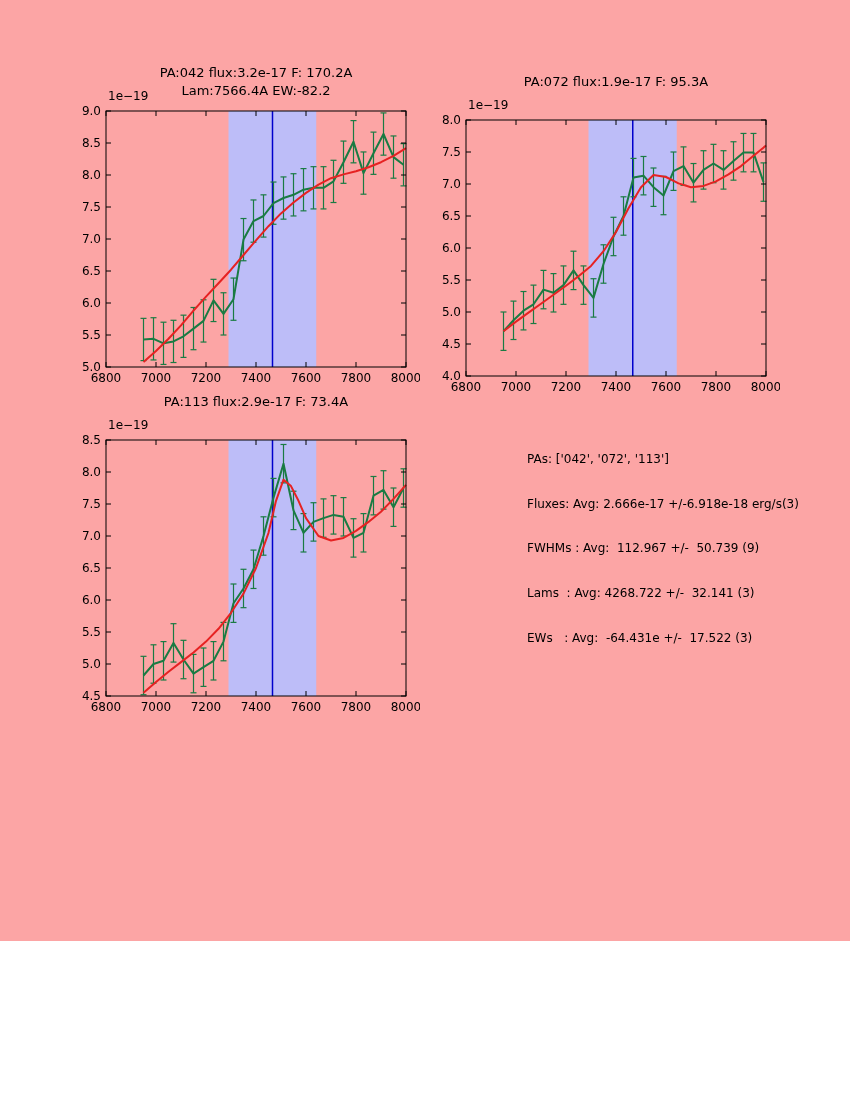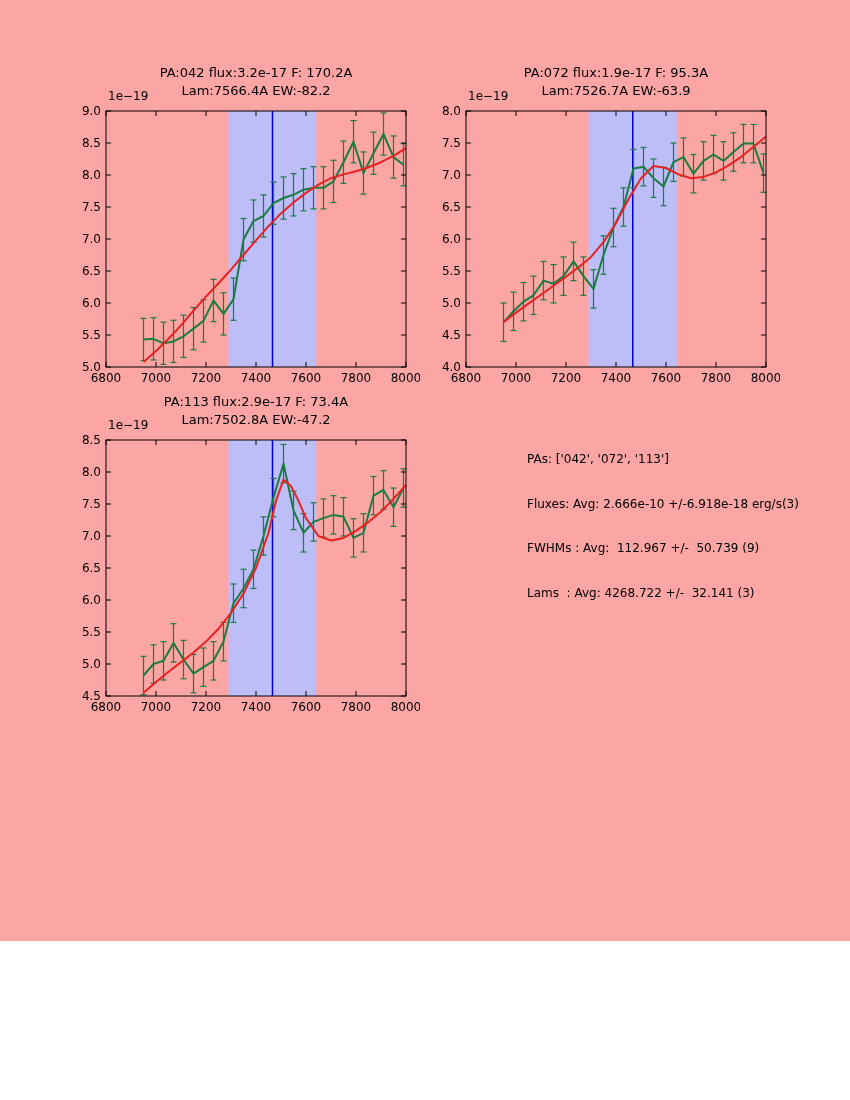--- a/index.html
+++ b/index.html
@@ -1,20 +1,20 @@
 <!DOCTYPE html>
 <html><head>
 <meta charset="utf-8">
 <style>
   html,body{margin:0;padding:0;background:#ffffff;}
   body{font-family:"DejaVu Sans", sans-serif;color:#000;}
   .page{position:relative;width:850px;height:941px;background:#fca5a5;overflow:hidden;}
   .chart{position:absolute;width:374px;height:340px;}
   .chart-0{left:46px;top:63px;}
-  .chart-1{left:406px;top:63px;padding-left:32px;}
+  .chart-1{left:406px;top:72px;padding-left:32px;}
   .chart-2{left:46px;top:392px;}
   .titles{position:absolute;left:60px;top:1px;width:300px;text-align:center;
           font-size:13px;line-height:17.5px;white-space:nowrap;}
   .offset{position:absolute;left:62px;top:26px;font-size:12px;}
   .plot-svg{position:absolute;left:0;top:38px;}
   .plot-svg text{font-family:"DejaVu Sans", sans-serif;font-size:12px;fill:#000;}
   .stats{position:absolute;left:527px;top:428px;font-size:12px;line-height:25.7px;}
   .stats-line{white-space:pre;margin-top:19px;}
 </style>
 </head>
@@ -162,21 +162,20 @@
         <text x="55" y="46" text-anchor="end">8.5</text>
         <line x1="60" x2="65" y1="10" y2="10" stroke="#000000"></line>
         <line x1="360" x2="355" y1="10" y2="10" stroke="#000000"></line>
         <text x="55" y="14" text-anchor="end">9.0</text>
       </svg>
   </section>
 
   <section class="chart chart-1">
     <div class="titles">
       <div>PA:072 flux:1.9e-17 F: 95.3A</div>
-      <div>Lam:7526.7A EW:-63.9</div>
     </div>
     <div class="offset">1e−19</div>
     <svg class="plot-svg" width="374" height="296">
         <rect x="182.5" y="10" width="88.25" height="256" fill="#bdbdf8"></rect>
         <line x1="226.75" x2="226.75" y1="10" y2="266" stroke="#0000cc" stroke-width="1.5"></line>
         <line x1="97.5" x2="97.5" y1="202" y2="240.39999999999998" stroke="#1a7b43" stroke-width="1.2"></line>
         <line x1="94.5" x2="100.5" y1="202" y2="202" stroke="#1a7b43" stroke-width="1.2"></line>
         <line x1="94.5" x2="100.5" y1="240.39999999999998" y2="240.39999999999998" stroke="#1a7b43" stroke-width="1.2"></line>
         <line x1="107.5" x2="107.5" y1="191.12" y2="229.51999999999998" stroke="#1a7b43" stroke-width="1.2"></line>
         <line x1="104.5" x2="110.5" y1="191.12" y2="191.12" stroke="#1a7b43" stroke-width="1.2"></line>
@@ -306,21 +305,20 @@
         <text x="55" y="46" text-anchor="end">7.5</text>
         <line x1="60" x2="65" y1="10" y2="10" stroke="#000000"></line>
         <line x1="360" x2="355" y1="10" y2="10" stroke="#000000"></line>
         <text x="55" y="14" text-anchor="end">8.0</text>
       </svg>
   </section>
 
   <section class="chart chart-2">
     <div class="titles">
       <div>PA:113 flux:2.9e-17 F: 73.4A</div>
-      <div>Lam:7502.8A EW:-47.2</div>
     </div>
     <div class="offset">1e−19</div>
     <svg class="plot-svg" width="374" height="296">
         <rect x="182.5" y="10" width="87.75" height="256" fill="#bdbdf8"></rect>
         <line x1="226.50000000000003" x2="226.50000000000003" y1="10" y2="266" stroke="#0000cc" stroke-width="1.5"></line>
         <line x1="97.5" x2="97.5" y1="226.32" y2="264.71999999999997" stroke="#1a7b43" stroke-width="1.2"></line>
         <line x1="94.5" x2="100.5" y1="226.32" y2="226.32" stroke="#1a7b43" stroke-width="1.2"></line>
         <line x1="94.5" x2="100.5" y1="264.71999999999997" y2="264.71999999999997" stroke="#1a7b43" stroke-width="1.2"></line>
         <line x1="107.5" x2="107.5" y1="214.8" y2="253.2" stroke="#1a7b43" stroke-width="1.2"></line>
         <line x1="104.5" x2="110.5" y1="214.8" y2="214.8" stroke="#1a7b43" stroke-width="1.2"></line>
@@ -449,18 +447,19 @@
         <line x1="360" x2="355" y1="42" y2="42" stroke="#000000"></line>
         <text x="55" y="46" text-anchor="end">8.0</text>
         <line x1="60" x2="65" y1="10" y2="10" stroke="#000000"></line>
         <line x1="360" x2="355" y1="10" y2="10" stroke="#000000"></line>
         <text x="55" y="14" text-anchor="end">8.5</text>
       </svg>
   </section>
 
   <div class="stats">
     <div class="stats-line">PAs: ['042', '072', '113']</div>
-    <div class="stats-line">Fluxes: Avg: 2.666e-10 +/-6.918e-18 erg/s(3)</div>
+    <div class="stats-line">Fluxes: Avg: 2.666e-17 +/-6.918e-18 erg/s(3)</div>
     <div class="stats-line">FWHMs : Avg:  112.967 +/-  50.739 (9)</div>
     <div class="stats-line">Lams  : Avg: 4268.722 +/-  32.141 (3)</div>
+    <div class="stats-line">EWs   : Avg:  -64.431e +/-  17.522 (3)</div>
   </div>
 
 </div>
 
 </body></html>

